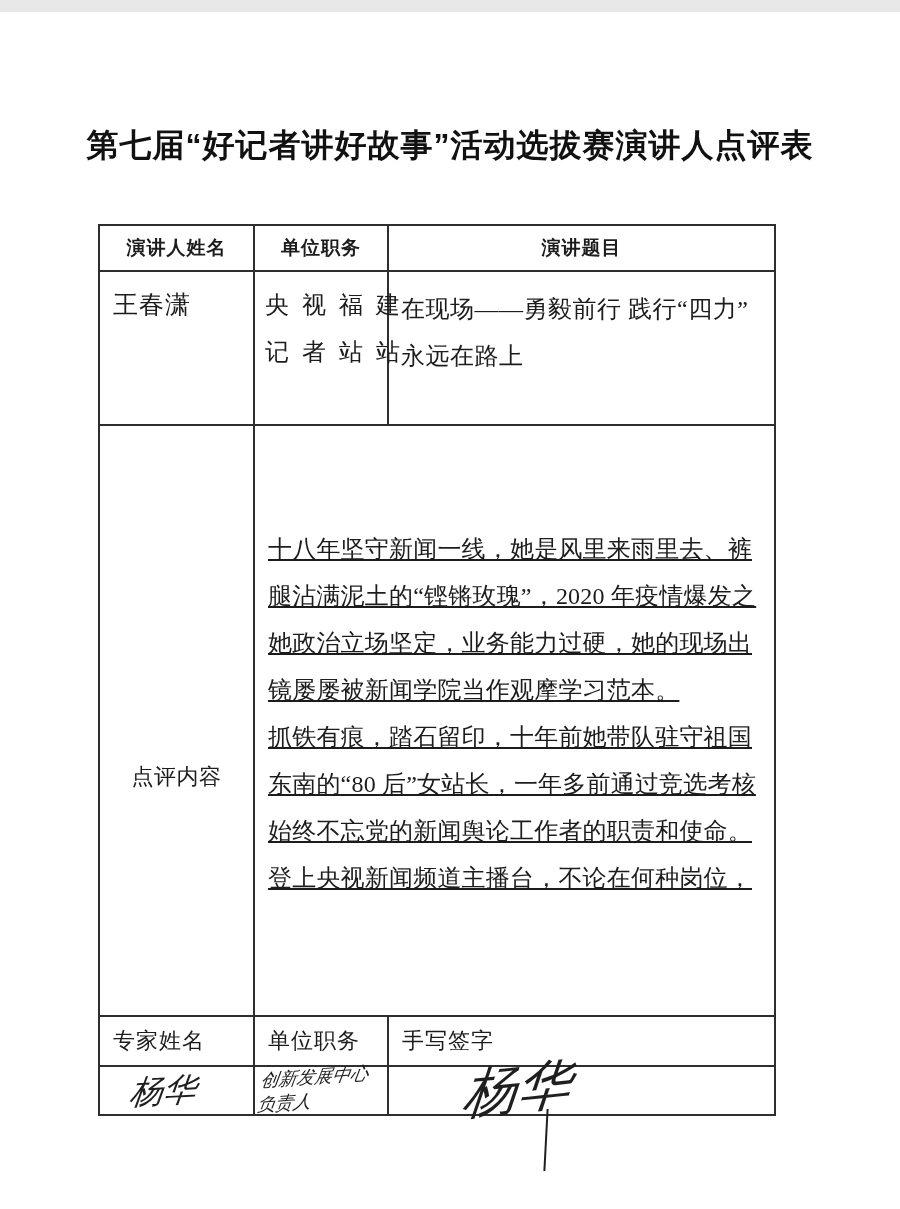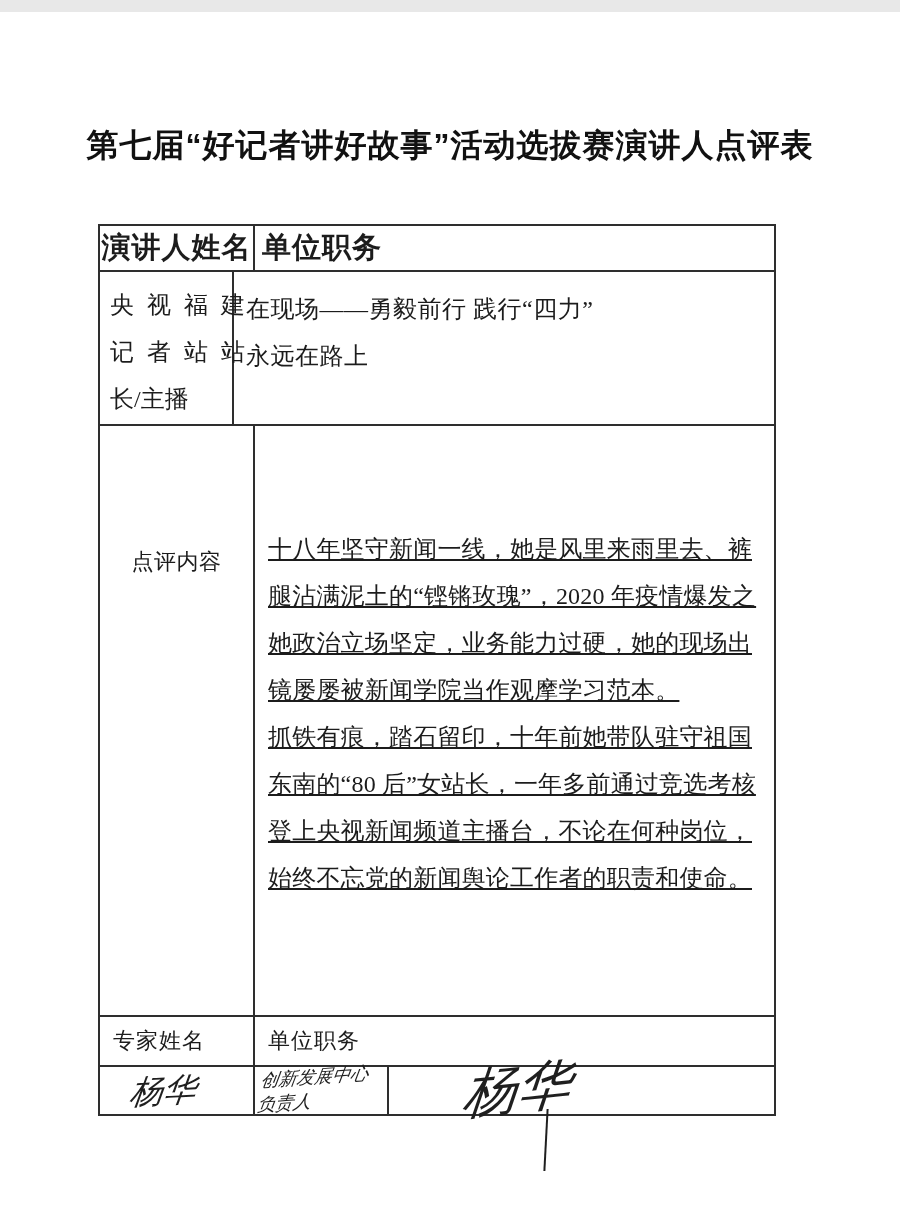--- a/index.html
+++ b/index.html
@@ -48,34 +48,34 @@
   .r-header{height:46px;}
   .r-speaker{height:154px;}
   .r-review{height:591px;}
   .r-expert{height:50px;}
   .r-sign{height:47px;}
 
   
   .r-header .cell{
     display:flex;align-items:center;justify-content:center;
     font-family:Liberation Sans, sans-serif;
-    font-weight:700;font-size:29px;letter-spacing:1px;
+    font-weight:700;font-size:19px;letter-spacing:1px;
   }
 
   
   .speaker-name{padding:16px 0 0 13px;font-size:25px;letter-spacing:1px;}
   .unit-lines{padding:10px 10px 0 10px;}
   .unit-lines .ln{height:47px;line-height:47px;font-size:24px;white-space:nowrap;}
   .unit-lines .ln.justify{letter-spacing:13px;}
   .topic-lines{padding:14px 4px 0 12px;}
   .topic-lines .ln{height:47px;line-height:47px;font-size:24px;white-space:nowrap;letter-spacing:0.5px;}
 
   
   .review-label{
-    display:flex;flex-direction:column;align-items:center;justify-content:space-between;
+    display:flex;flex-direction:row;align-items:center;justify-content:center;
     padding-top:112px;
     font-size:22px;
   }
   .review-label .ln{height:47px;line-height:47px;white-space:nowrap;letter-spacing:0.5px;}
   .review-label .ln:nth-child(2){margin-top:8px;font-size:21px;}
   .review-content{padding:100px 8px 0 13px;text-decoration:underline;}
   .review-content .ln{
     height:47px;line-height:47px;
     font-size:24px;white-space:nowrap;letter-spacing:0.2px;
   }
@@ -124,53 +124,55 @@
 
 <div class="page">
 
   <div class="doc-title">第七届“好记者讲好故事”活动选拔赛演讲人点评表</div>
 
   <div class="doc-table">
 
     <div class="row r-header">
       <div class="cell c1">演讲人姓名</div>
       <div class="cell c2">单位职务</div>
+      <div class="cell c3">演讲题目</div>
     </div>
 
     <div class="row r-speaker">
+      <div class="cell c1 speaker-name">王春潇</div>
       <div class="cell c2 unit-lines">
         <div class="ln justify">央视福建</div>
         <div class="ln justify">记者站站</div>
-        <div class="ln">长/主播</div>
       </div>
       <div class="cell c3 topic-lines">
         <div class="ln">在现场——勇毅前行 践行“四力”</div>
         <div class="ln">永远在路上</div>
       </div>
     </div>
 
     <div class="row r-review">
       <div class="cell c1 review-label">
         <div class="ln">点评内容</div>
       </div>
       <div class="cell c3 review-content">
         <div class="ln">十八年坚守新闻一线，她是风里来雨里去、裤</div>
         <div class="ln">腿沾满泥土的“铿锵玫瑰”，2020 年疫情爆发之</div>
         <div class="ln">她政治立场坚定，业务能力过硬，她的现场出</div>
         <div class="ln">镜屡屡被新闻学院当作观摩学习范本。</div>
         <div class="ln">抓铁有痕，踏石留印，十年前她带队驻守祖国</div>
         <div class="ln">东南的“80 后”女站长，一年多前通过竞选考核</div>
+        <div class="ln">始终不忘党的新闻舆论工作者的职责和使命。</div>
         <div class="ln">登上央视新闻频道主播台，不论在何种岗位，</div>
-        <div class="ln">始终不忘党的新闻舆论工作者的职责和使命。</div>
       </div>
     </div>
 
     <div class="row r-expert">
       <div class="cell c1">专家姓名</div>
       <div class="cell c2">单位职务</div>
+      <div class="cell c3">手写签字</div>
     </div>
 
     <div class="row r-sign">
       <div class="cell c1">
         <span class="hand hand-name">杨华</span>
       </div>
       <div class="cell c2">
         <div class="hand hand-unit">
           <div>创新发展中心</div>
           <div>负责人</div>

